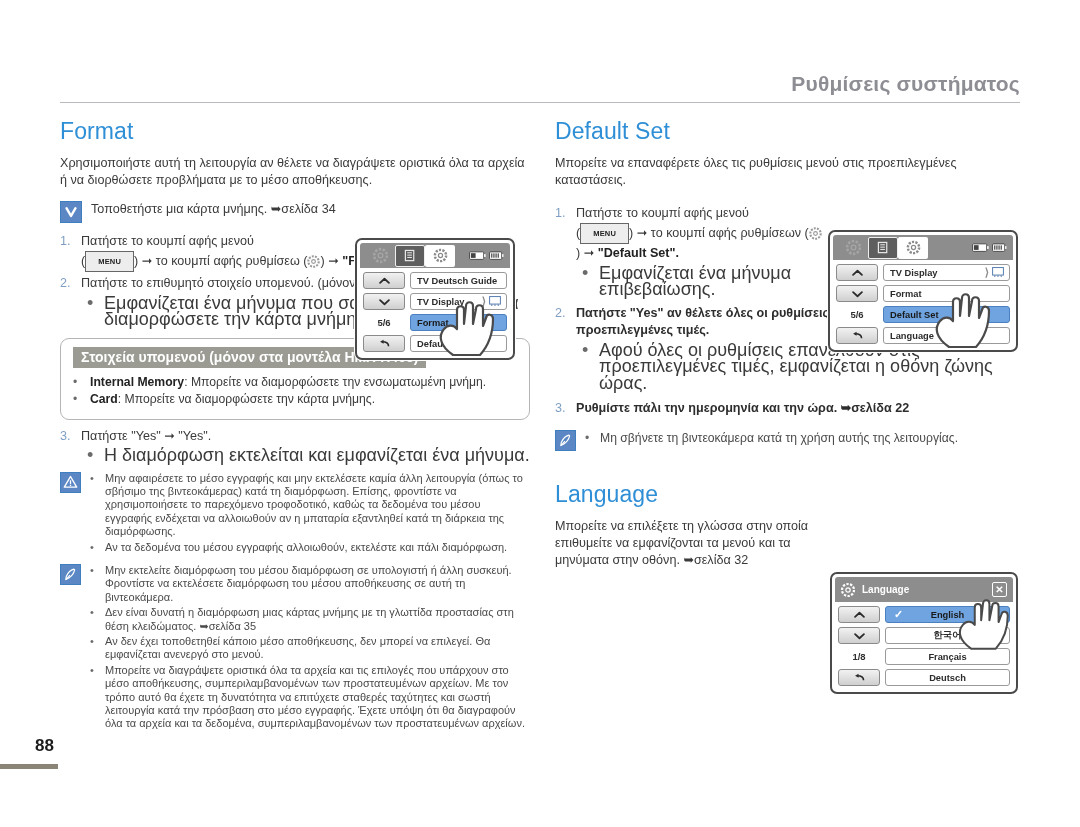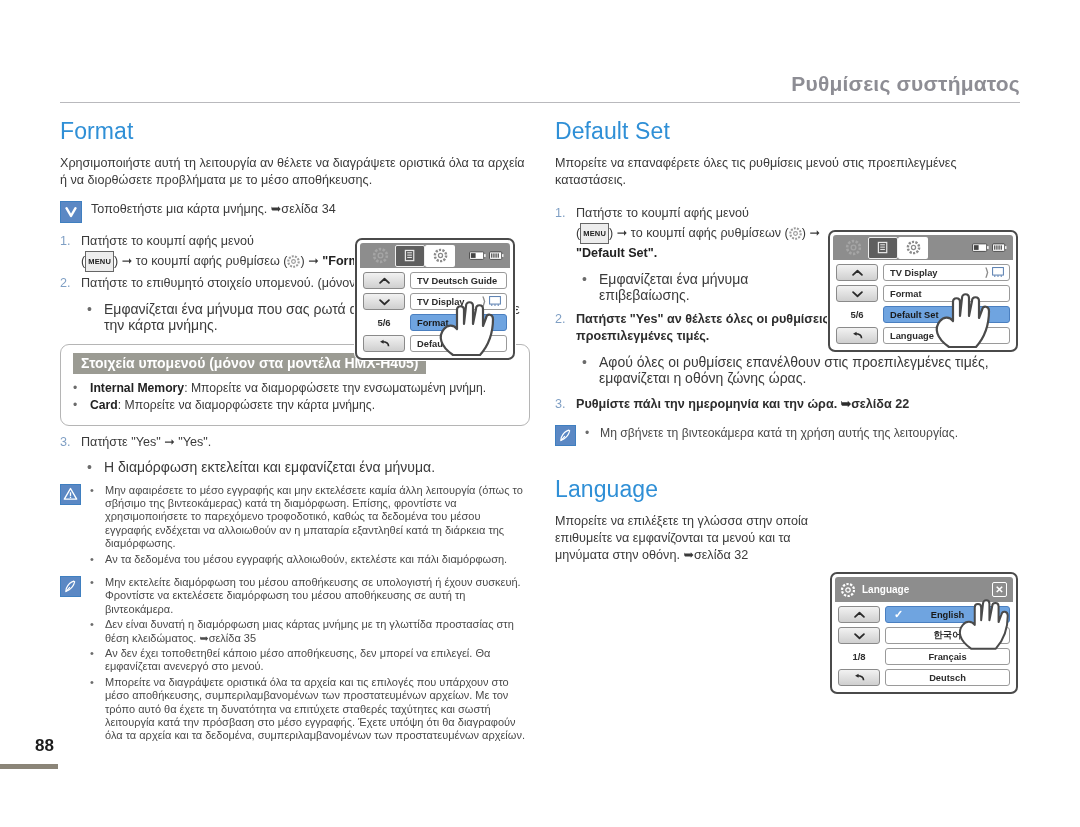--- a/index.html
+++ b/index.html
@@ -66,21 +66,21 @@
   
   ol.steps { list-style:none; margin:0; padding:0; }
   ol.steps > li {
     display:flex; gap:7px; font-size:12.6px; line-height:17.5px;
     margin-bottom:2px;
   }
   .num { color:#7f9fc4; flex:0 0 14px; text-align:left; }
   .step-body { flex:1; }
   .step-body.bold { font-weight:bold; color:#2d2d2d; }
 
-  .sub-dot { display:flex; gap:9px; font-size:14px; line-height:16.5px; margin-top:8px; padding-left:6px;}
+  .sub-dot { display:flex; gap:9px; font-size:18px; line-height:16.5px; margin-top:2px; padding-left:6px;}
   .sub-dot:before { content:"\2022"; color:#6b6b6b; flex:0 0 8px; }
 
   b, strong { color:#222; }
 
   
   .callout {
     border:1px solid #b5b5b5;
     border-radius:9px;
     padding:8px 12px 10px 12px;
     margin:10px 0 8px 0;
@@ -188,21 +188,21 @@
   .pagebar {
     position:absolute; left:0; top:764px; width:58px; height:5px;
     background:#8b8578;
   }
   .menu-chip {
     display:inline-block;
     border:1px solid #666;
     background:#ededed;
     font-size:7.5px;
     font-weight:bold;
-    padding:1px 2px;
+    padding:1px 12px;
     vertical-align:1px;
     letter-spacing:.2px;
     color:#222;
   }
   .gear-inline { display:inline-block; vertical-align:-3px; }
 </style>
 </head>
 <body>
 
 <div class="page">
@@ -292,21 +292,21 @@
 
     <div class="blk">
       <span class="ic">
         <svg width="15" height="15" viewBox="0 0 16 16">
             <path d="M11.5 2.3 C8.5 3.2 5.4 6 3.6 9.8 L3.0 13.4 L6.2 11.6 C9.4 9.6 11.6 6.3 12.4 3.0 Z" fill="none" stroke="#ffffff" stroke-width="1.3" stroke-linejoin="round"></path>
             <path d="M3.2 13.2 L7.4 8.6" stroke="#ffffff" stroke-width="1.1"></path>
           </svg>
       </span>
       <ul class="blk-list">
         <li>
-            <span>Μην εκτελείτε διαμόρφωση του μέσου αποθήκευσης σε υπολογιστή ή έχουν συσκευή. Φροντίστε να εκτελέσετε διαμόρφωση του μέσου αποθήκευσης σε αυτή τη βιντεοκάμερα.</span>
+            <span>Μην εκτελείτε διαμόρφωση του μέσου διαμόρφωση σε υπολογιστή ή άλλη συσκευή. Φροντίστε να εκτελέσετε διαμόρφωση του μέσου αποθήκευσης σε αυτή τη βιντεοκάμερα.</span>
           </li>
         <li>
             <span>Δεν είναι δυνατή η διαμόρφωση μιας κάρτας μνήμης με τη γλωττίδα προστασίας στη θέση κλειδώματος. ➥σελίδα 35</span>
           </li>
         <li>
             <span>Αν δεν έχει τοποθετηθεί κάποιο μέσο αποθήκευσης, δεν μπορεί να επιλεγεί. Θα εμφανίζεται ανενεργό στο μενού.</span>
           </li>
         <li>
             <span>Μπορείτε να διαγράψετε οριστικά όλα τα αρχεία και τις επιλογές που υπάρχουν στο μέσο αποθήκευσης, συμπεριλαμβανομένων των προστατευμένων αρχείων. Με τον τρόπο αυτό θα έχετε τη δυνατότητα να επιτύχετε σταθερές ταχύτητες και σωστή λειτουργία κατά την πρόσβαση στο μέσο εγγραφής. Έχετε υπόψη ότι θα διαγραφούν όλα τα αρχεία και τα δεδομένα, συμπεριλαμβανομένων των προστατευμένων αρχείων.</span>
           </li>

